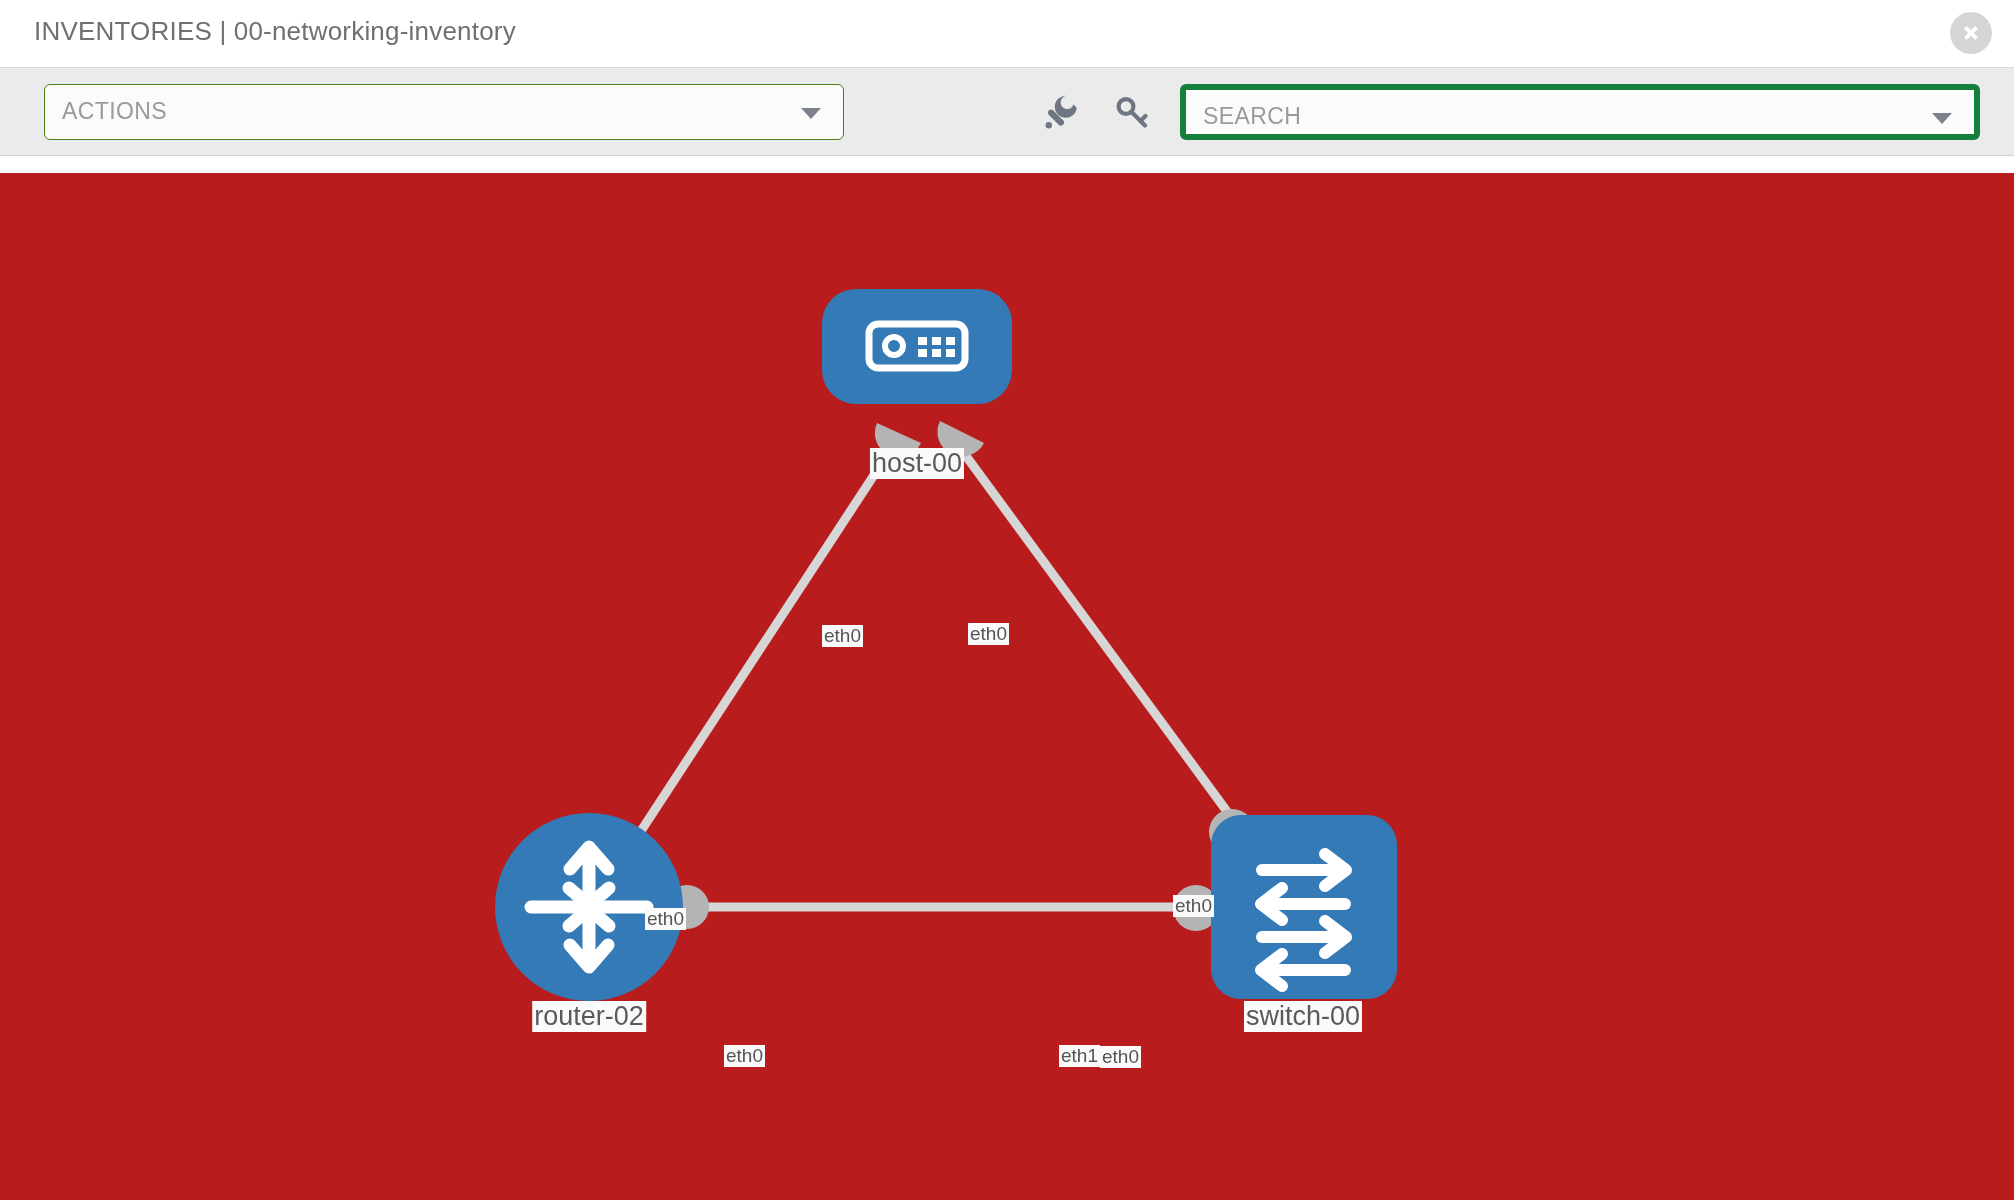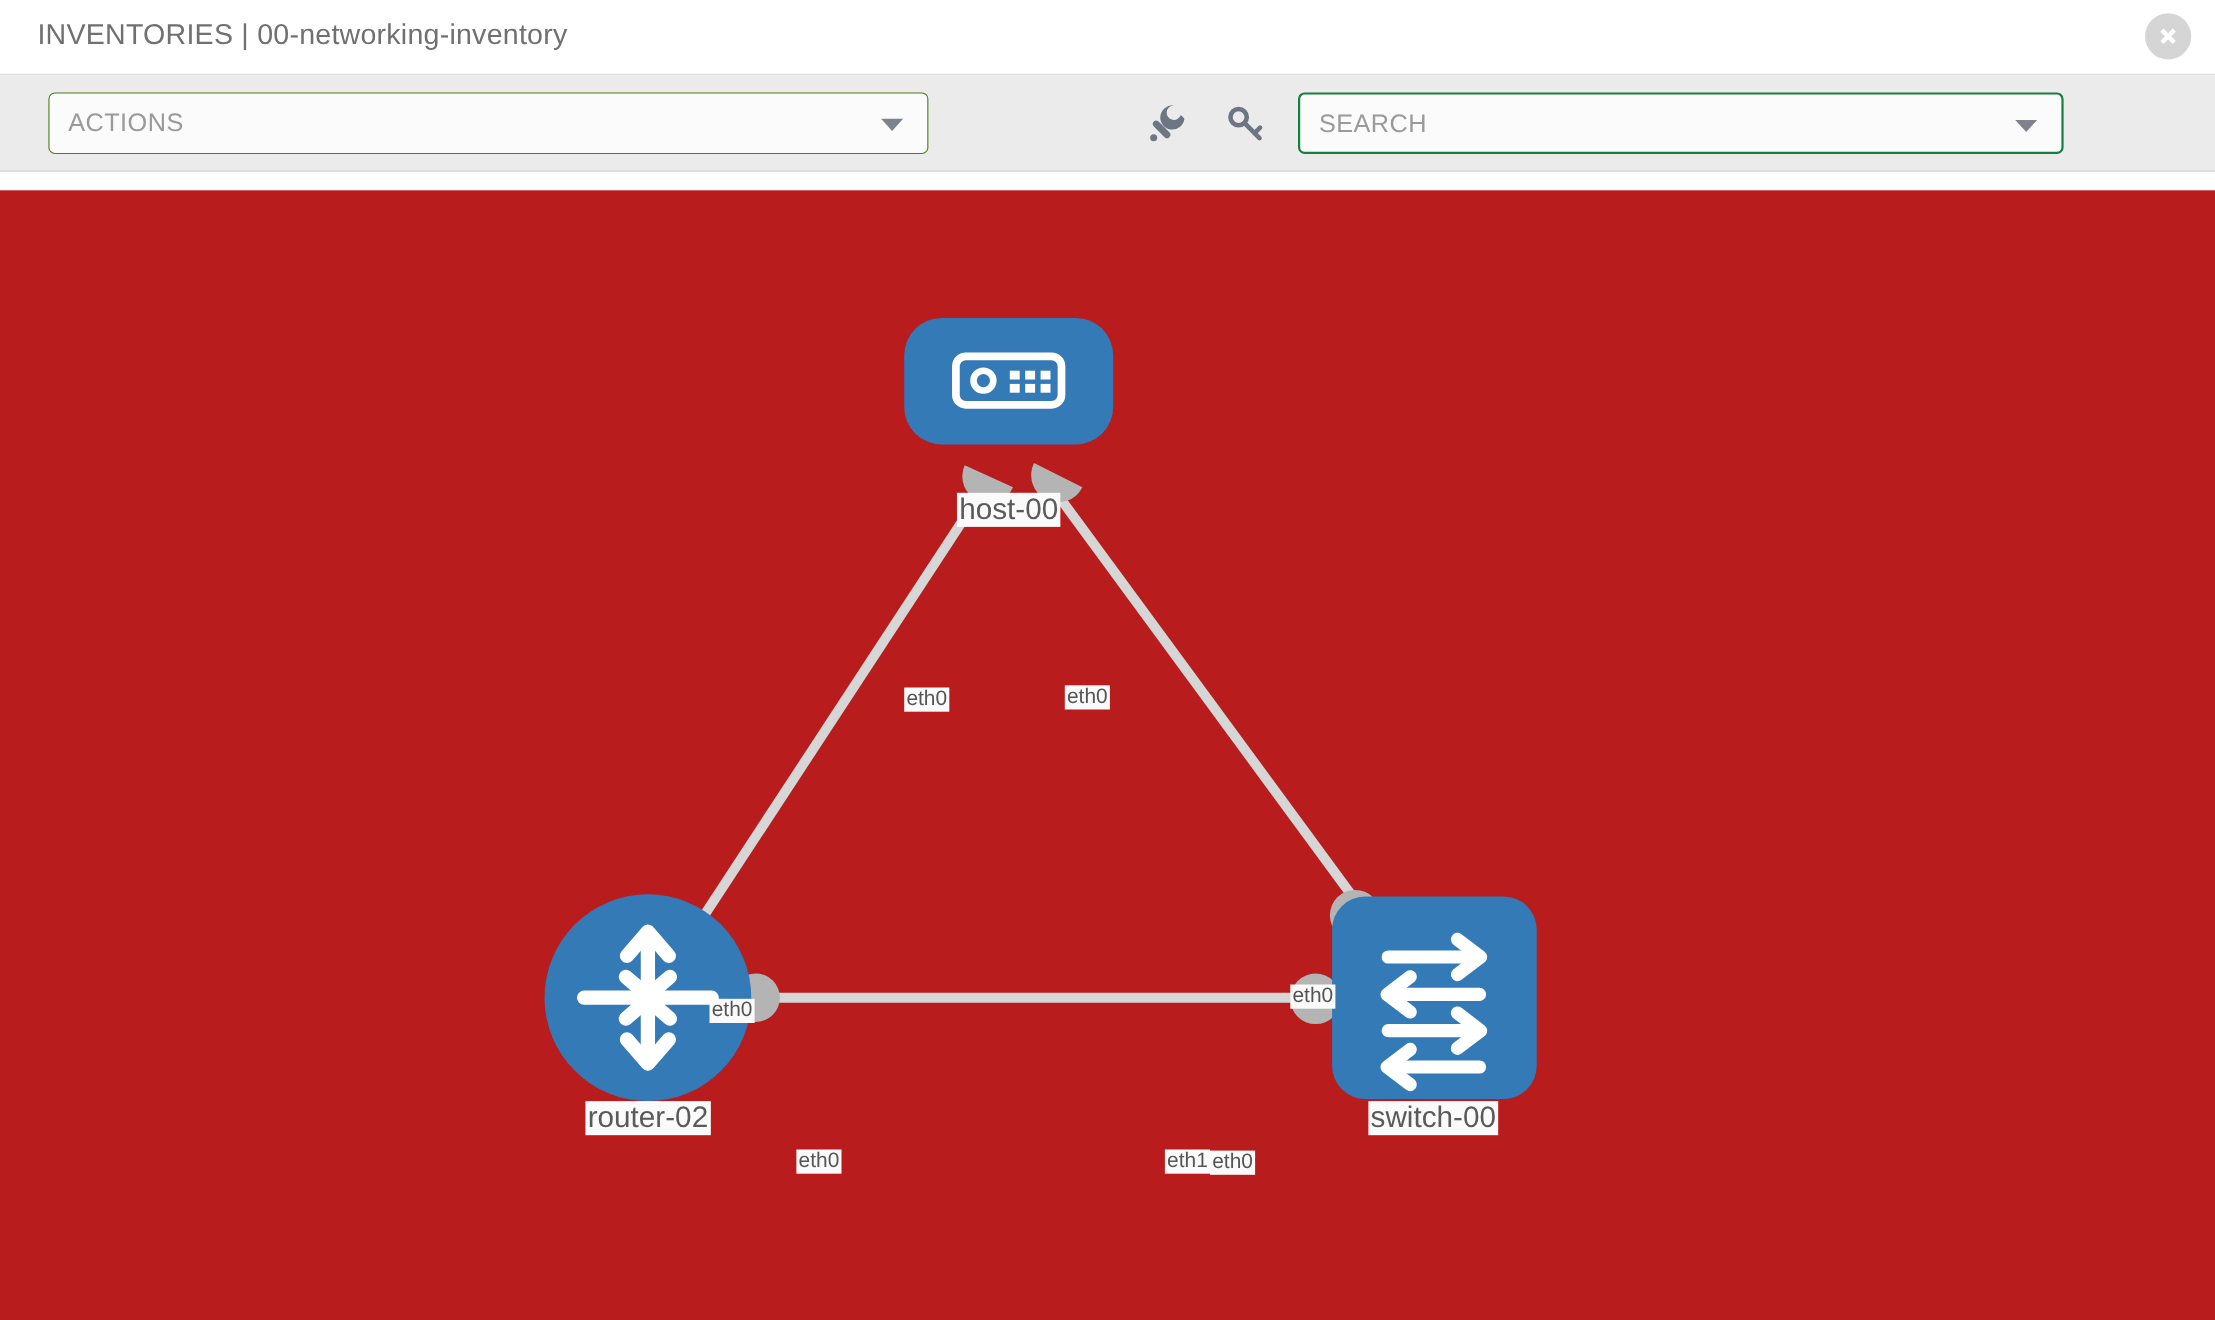--- a/index.html
+++ b/index.html
@@ -74,23 +74,23 @@
     position: absolute;
     top: 22px;
     width: 44px; height: 44px;
     cursor: pointer;
   }
   .wrench-icon { left: 1040px; }
   .key-icon { left: 1110px; }
 
   .search-box {
     position: absolute; left: 1180px; top: 16px;
-    width: 696px; height: 56px;
+    width: 800px; height: 56px;
     background: #fbfbfb;
-    border: 2px solid #15803d;
+    border: 6px solid #15803d;
     border-radius: 6px;
     box-sizing: border-box;
     cursor: text;
   }
   .search-label {
     position: absolute; left: 17px; top: 13px;
     font-size: 23px; color: #9a9a9a;
     letter-spacing: 0.4px;
   }
   .search-caret { right: 22px; top: 23px; }

